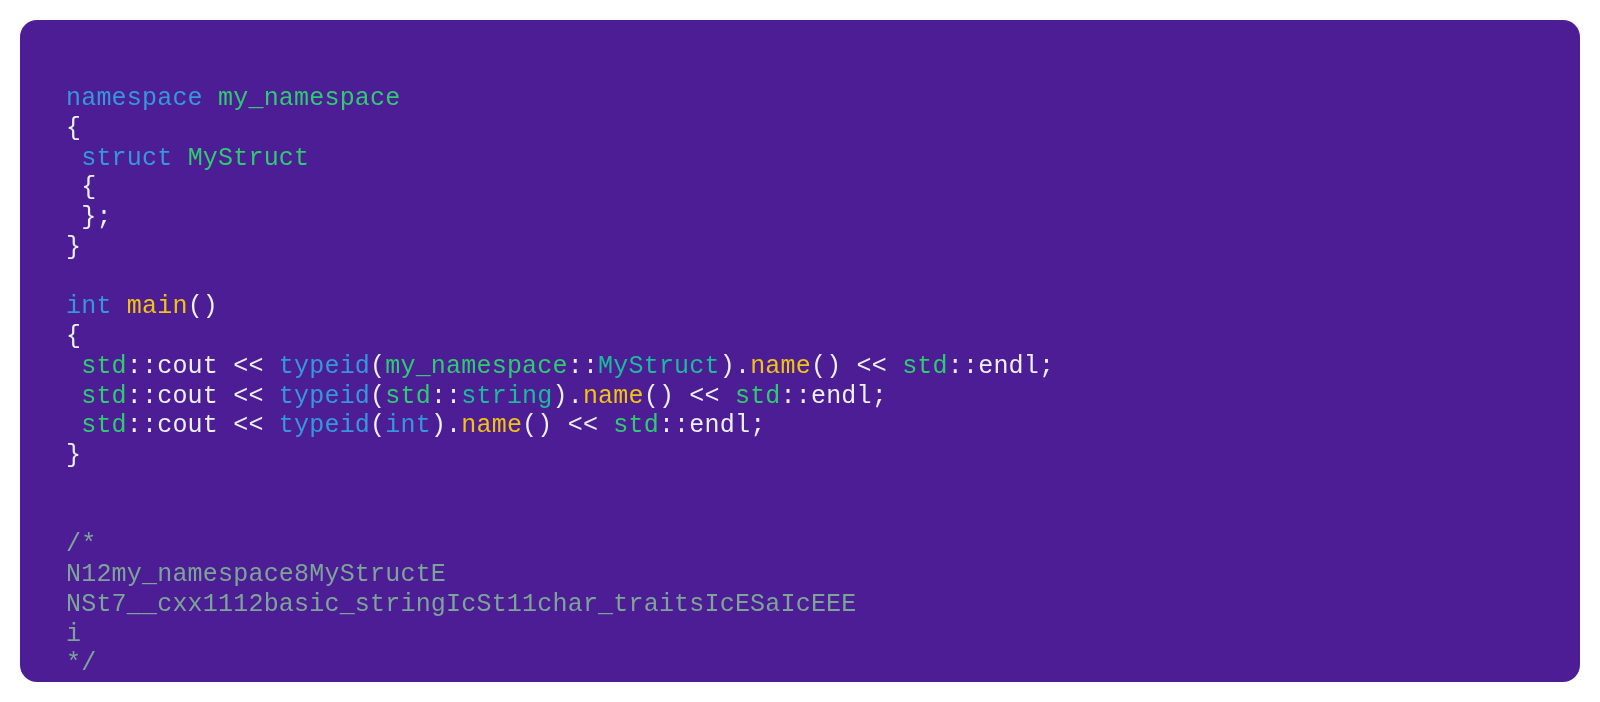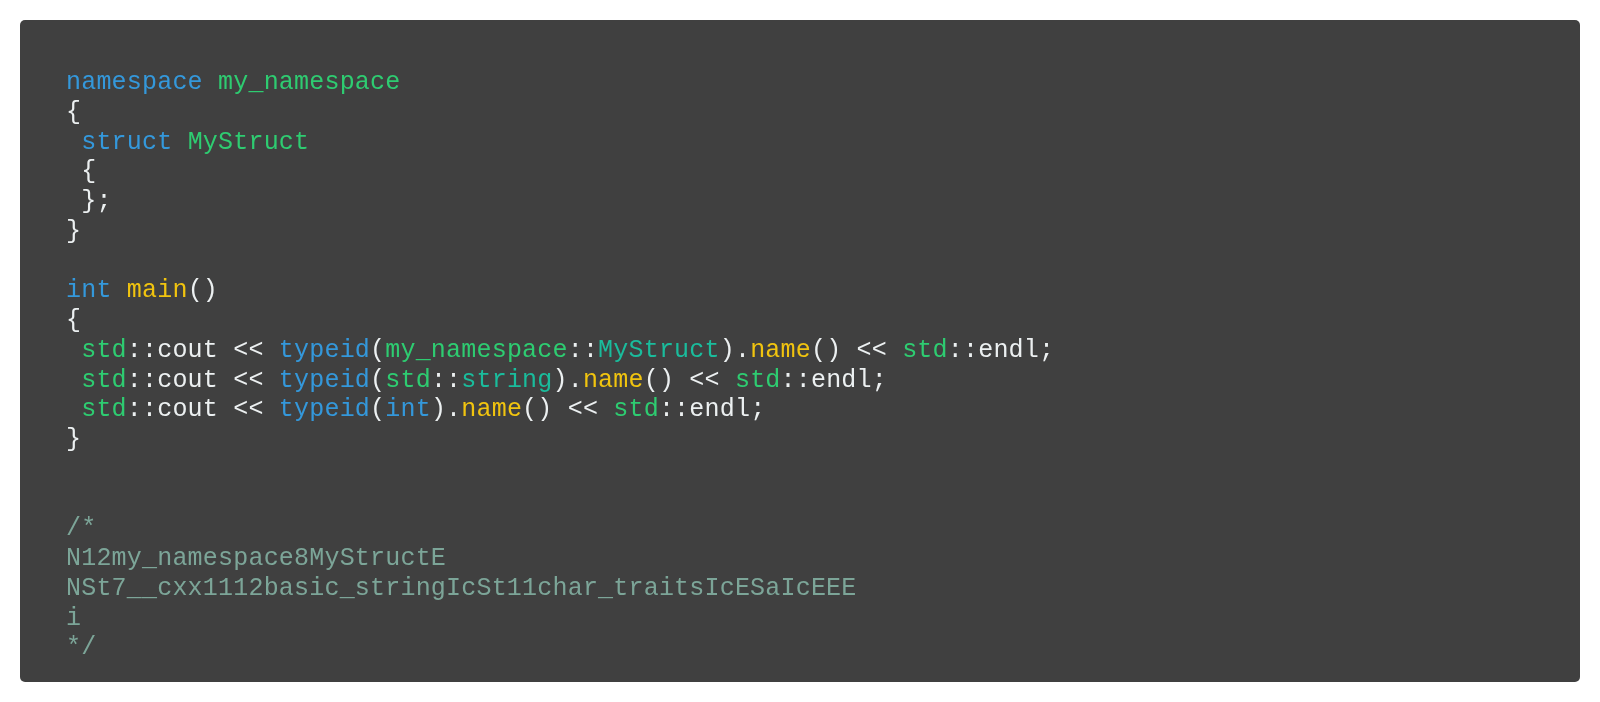--- a/index.html
+++ b/index.html
@@ -6,23 +6,23 @@
       margin: 0;
       padding: 0;
       box-sizing: border-box;
     }
     body {
       background: #ffffff;
       padding: 20px;
       font-family: 'Consolas', 'Monaco', 'Courier New', monospace;
     }
     .code-block {
-      background: #404040;
-      border-radius: 5px;
-      padding: 48px 46px;
+      background: #4c1d95;
+      border-radius: 17px;
+      padding: 64px 46px;
       width: 100%;
       height: 662px;
       overflow: hidden;
     }
     pre {
       font-family: 'Consolas', 'Monaco', 'Courier New', monospace;
       font-size: 25px;
       line-height: 1.19;
       white-space: pre;
       letter-spacing: 0.2px;

